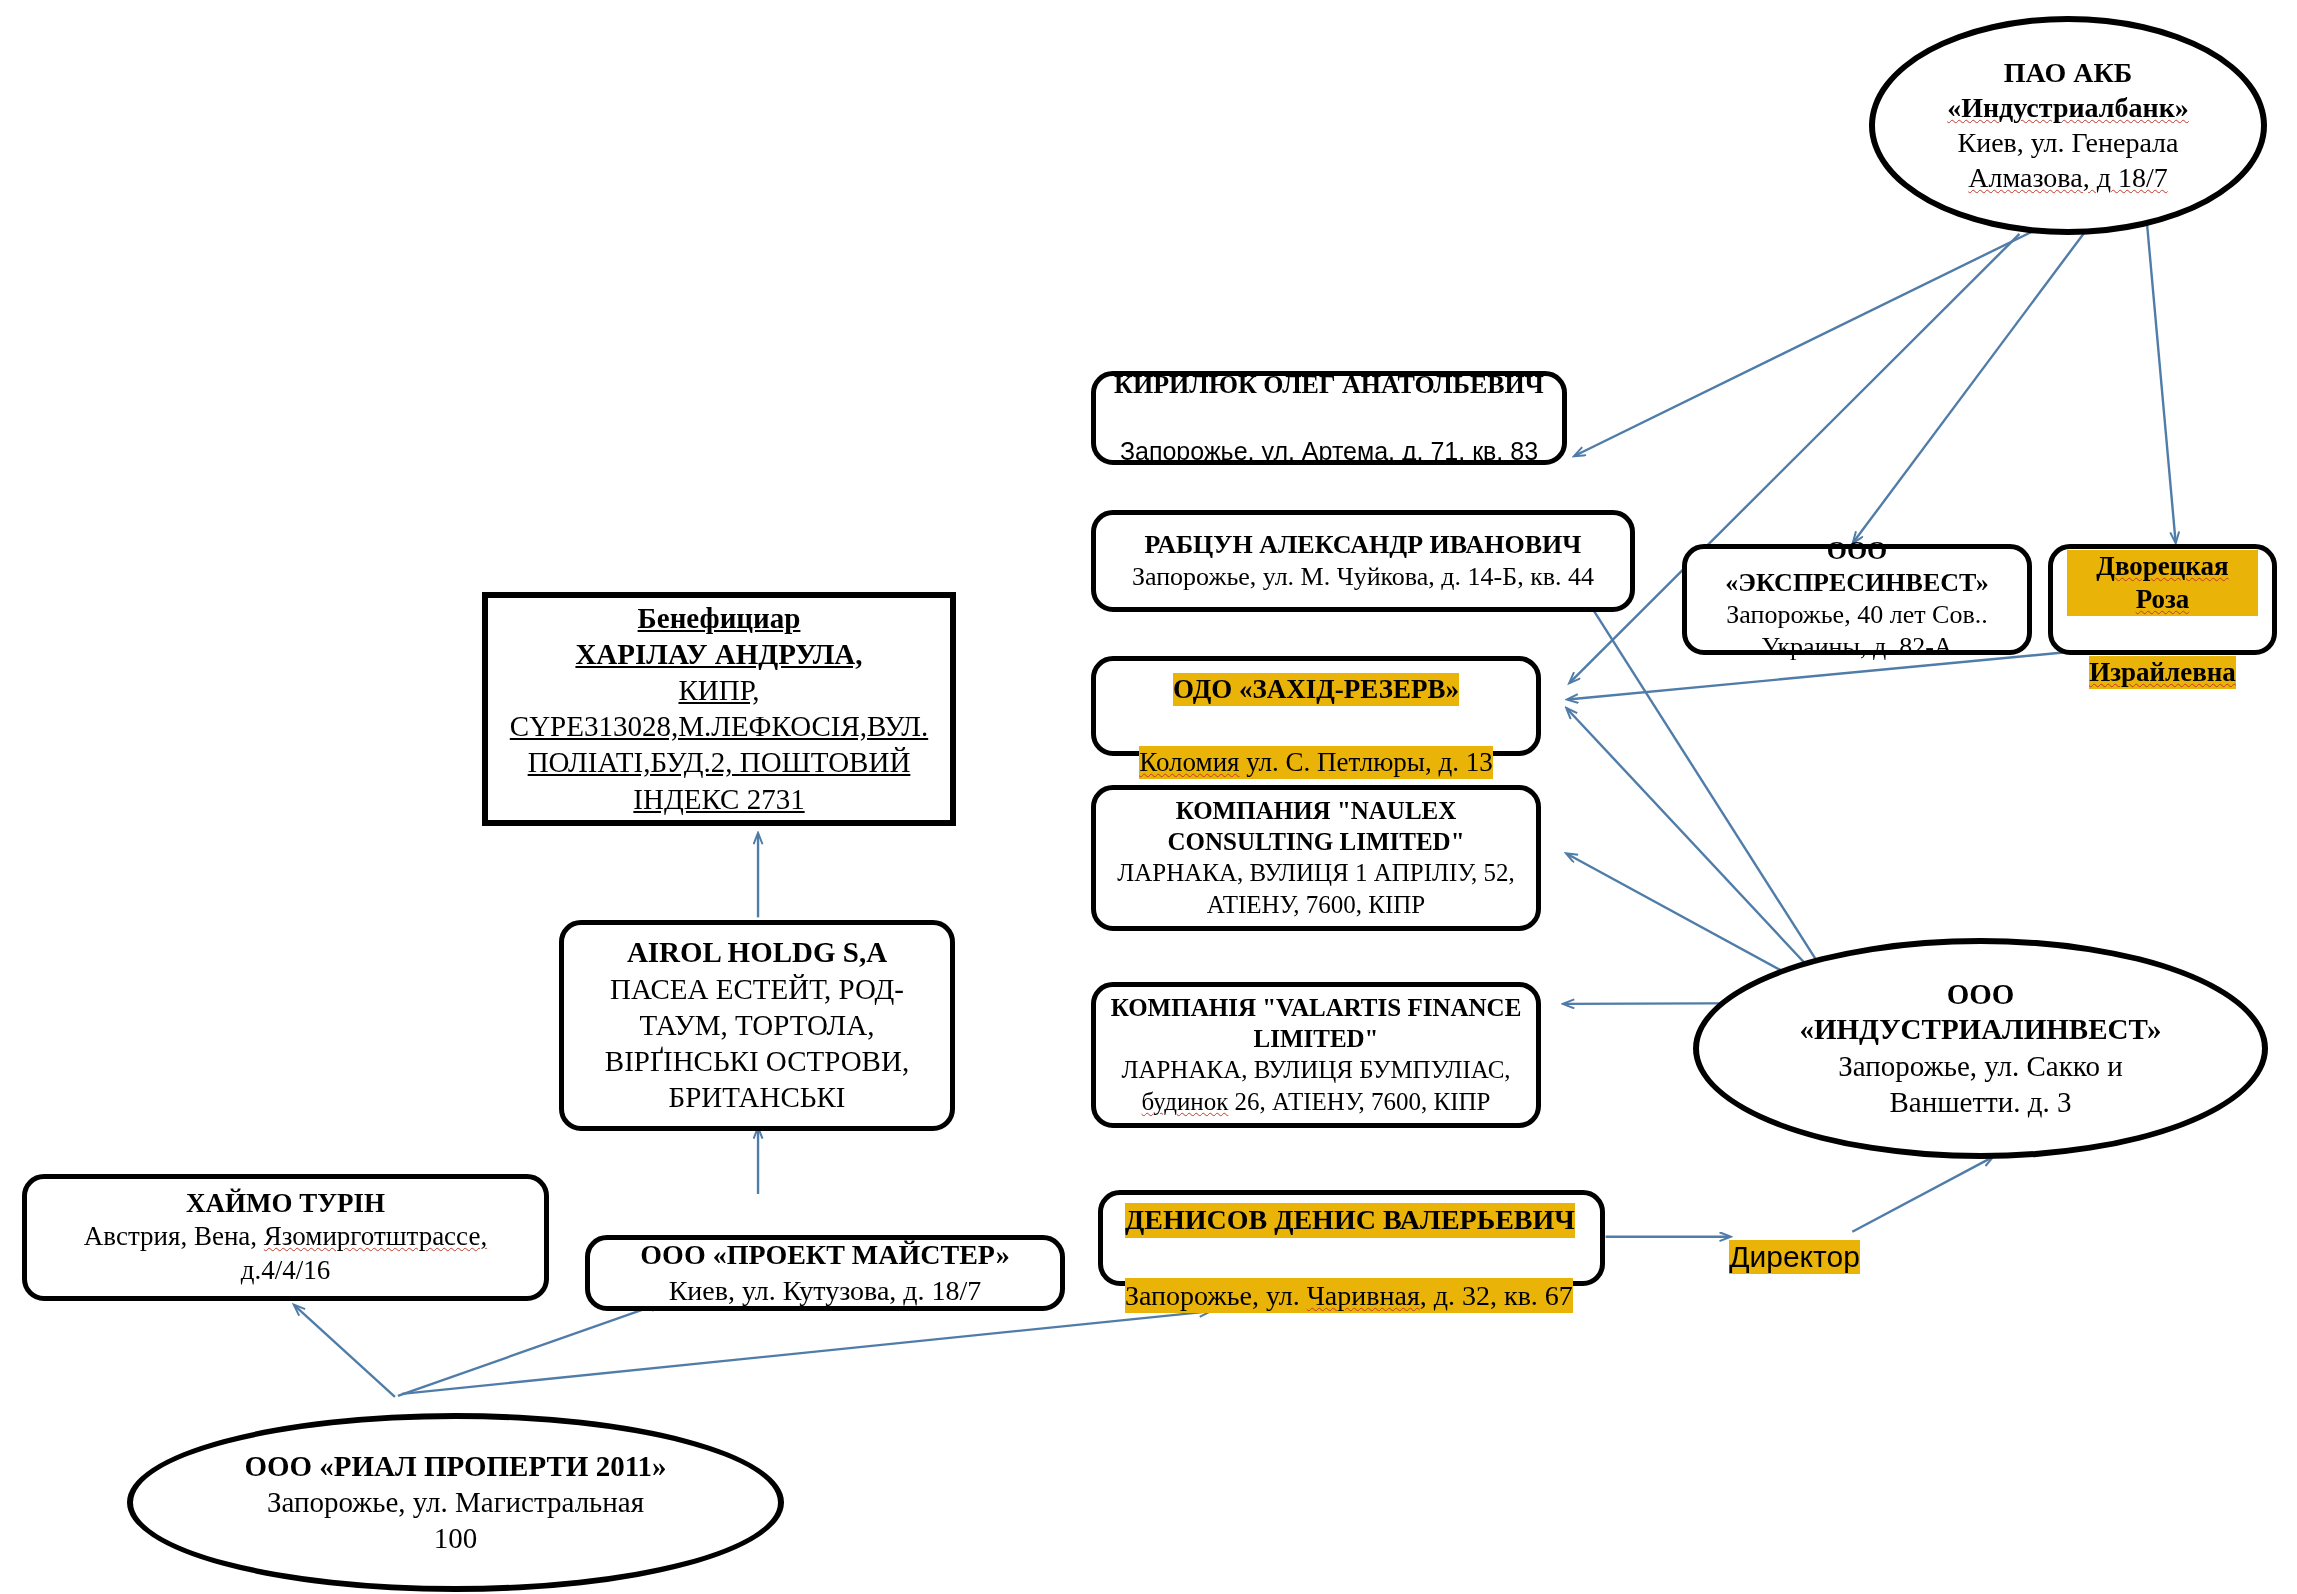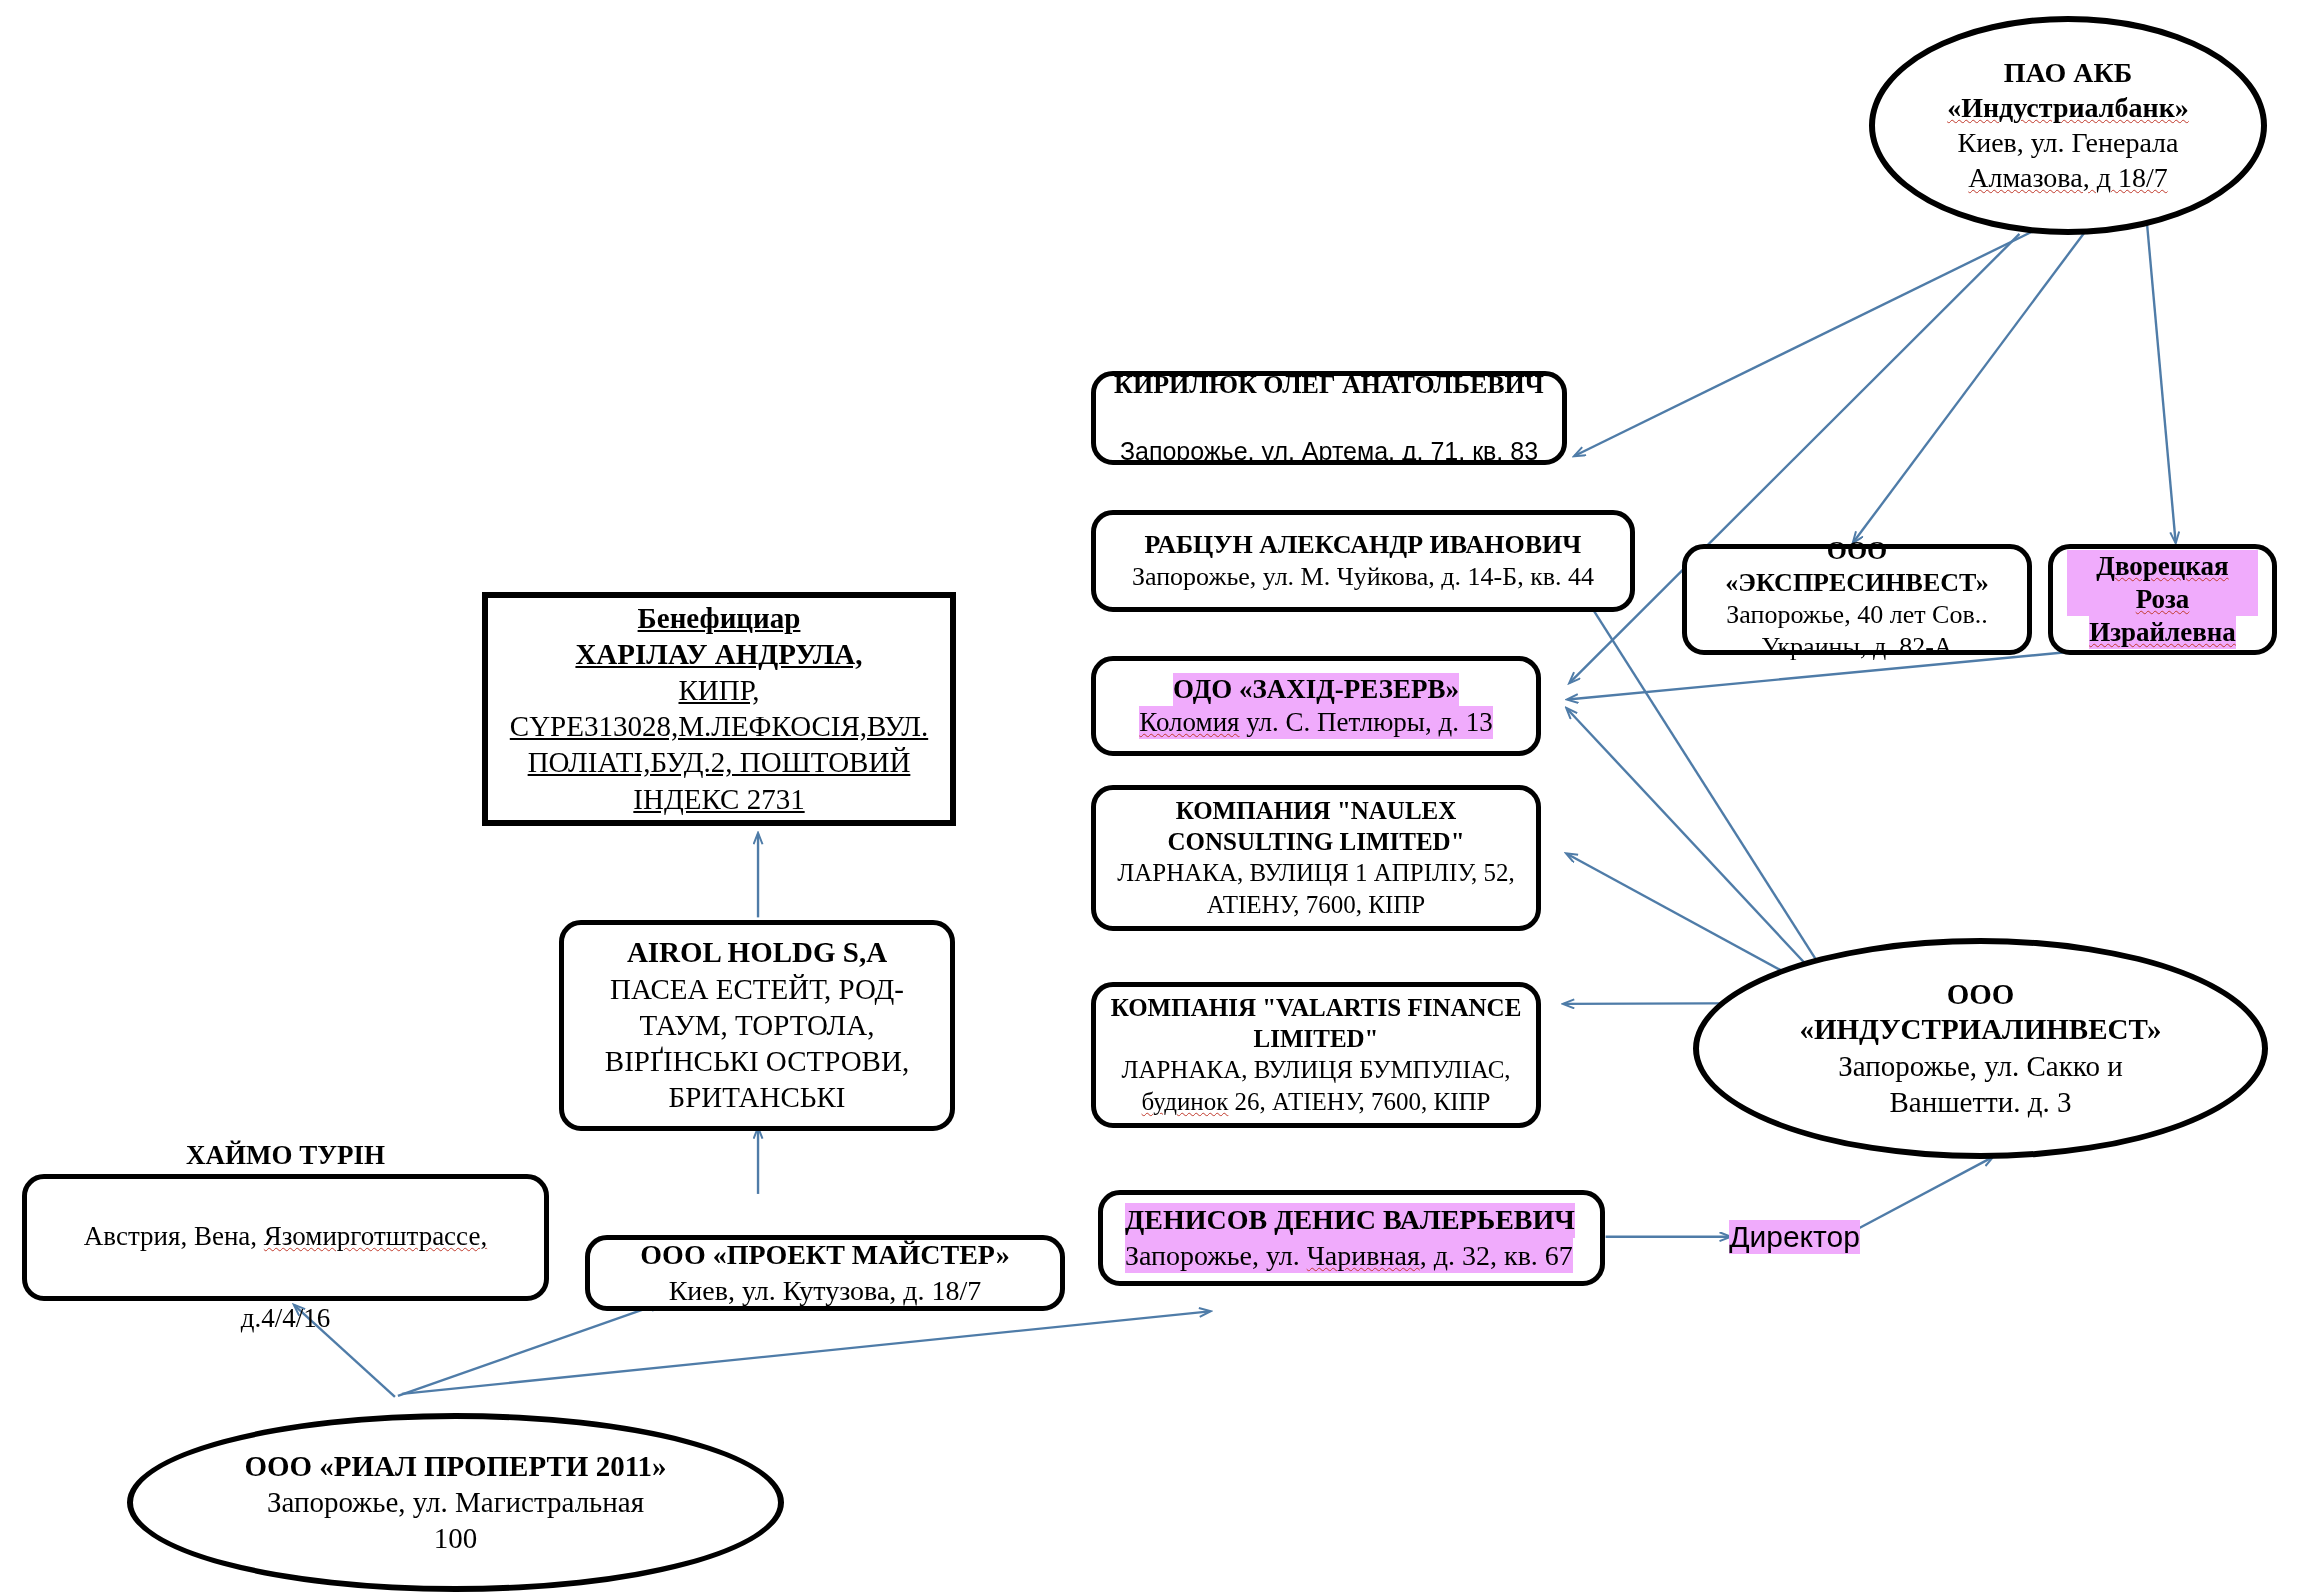--- a/index.html
+++ b/index.html
@@ -54,22 +54,23 @@
   }
   .title {
     font-weight: bold;
     line-height: 1.22;
   }
   .subtitle {
     font-weight: normal;
     line-height: 1.25;
   }
   .hl {
-    background: #f0abfc;
+    background: #eab308;
     box-decoration-break: clone;
+    margin-top: 40px;
     -webkit-box-decoration-break: clone;
   }
   .sp {
     text-decoration: underline;
     text-decoration-style: wavy;
     text-decoration-color: #c0392b;
     text-decoration-thickness: 1px;
     text-underline-offset: 2px;
   }
   .fs-25 { font-size: 25px; }
@@ -185,21 +186,21 @@
   </div>
 
   <div class="node box fs-29 pad" style="left:559px; top:920px; width:396px; height:211px;">
     <div class="title">AIROL HOLDG S,A</div>
     <div class="subtitle">ПАСЕА ЕСТЕЙТ, РОД-</div>
     <div class="subtitle">ТАУМ, ТОРТОЛА,</div>
     <div class="subtitle">ВІРҐІНСЬКІ ОСТРОВИ,</div>
     <div class="subtitle">БРИТАНСЬКІ</div>
   </div>
 
-  <div class="node box fs-27 pad" style="left:22px; top:1174px; width:527px; height:127px;gap:48px;">
+  <div class="node box fs-27 pad" style="left:22px; top:1174px; width:527px; height:127px;">
     <div class="title">ХАЙМО ТУРІН</div>
     <div class="subtitle"><span>Австрия, Вена, </span><span class="sp">Язомирготштрассе,</span></div>
     <div class="subtitle">д.4/4/16</div>
   </div>
 
   <div class="node box fs-28 pad" style="left:585px; top:1190px; width:480px; height:76px;margin-top:45px;">
     <div class="title">ООО «ПРОЕКТ МАЙСТЕР»</div>
     <div class="subtitle">Киев, ул. Кутузова, д. 18/7</div>
   </div>
 

